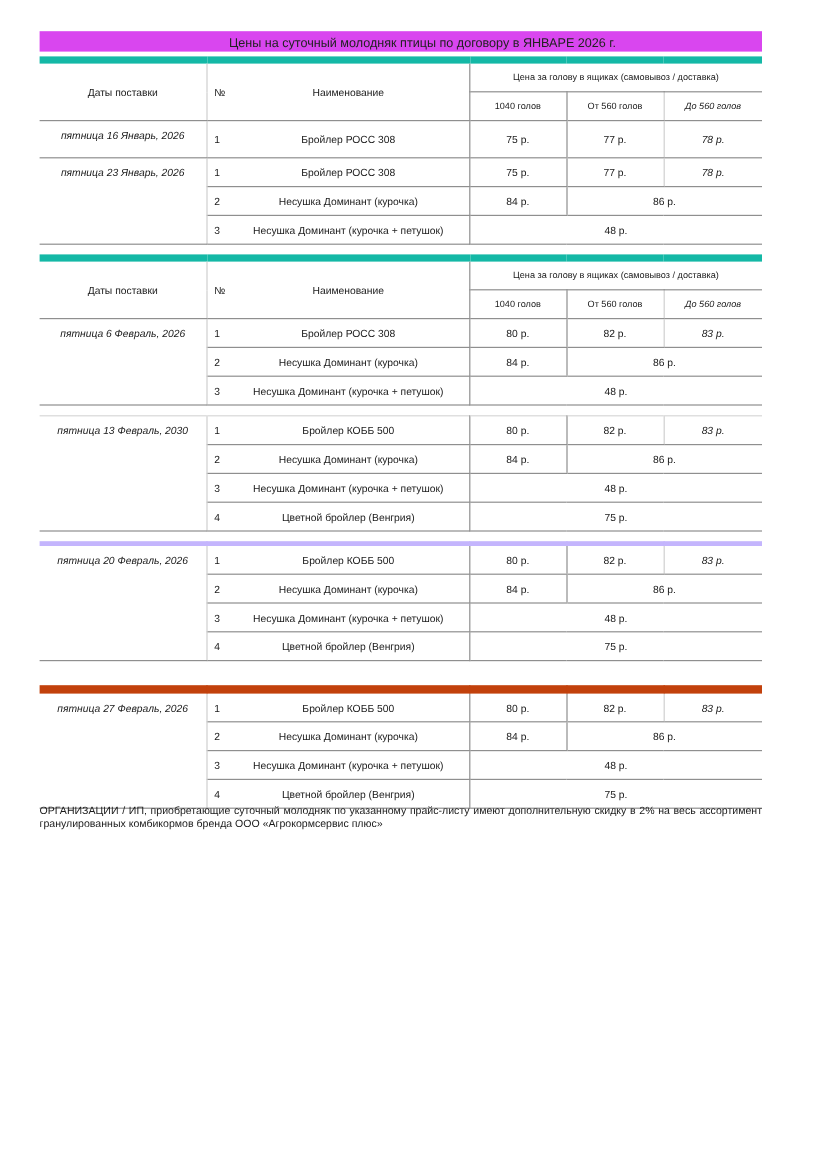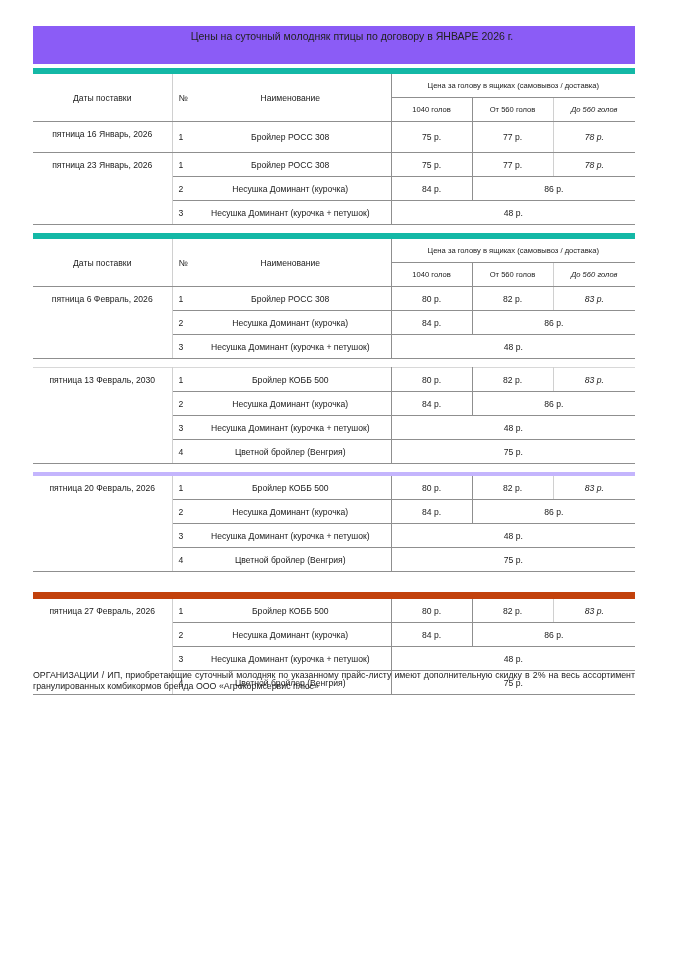--- a/index.html
+++ b/index.html
@@ -1,31 +1,31 @@
 <!DOCTYPE html>
 <html><head>
 <meta charset="utf-8">
 <style>
   html, body { margin: 0; padding: 0; background: #ffffff; }
   body { width: 678px; height: 960px; position: relative; overflow: hidden;
          font-family: "Liberation Sans", sans-serif; color: #1a1a1a; }
   .page { position: absolute; left: 33px; top: 26px; width: 602px; }
-  .banner { background: #8b5cf6; height: 38px; line-height: 21px; text-align: center;
+  .banner { background: #d946ef; height: 17px; line-height: 21px; text-align: center;
             font-size: 10.5px; color: #222; padding-left: 36px; }
   table.pt { width: 602px; border-collapse: collapse; table-layout: fixed; font-size: 8.6px; }
   table.pt td, table.pt th { font-weight: normal; padding: 0; height: 23px; text-align: center;
             vertical-align: middle; border-bottom: 1px solid #8f8f8f; }
   table.pt th { border-top: 6px solid #14b8a6; }
   .c-date { width: 139px; border-right: 1px solid #d0d0d0; }
   .c-num { width: 18px; text-align: left !important; padding-left: 6px !important; }
   .c-name { width: 200px; border-right: 1px solid #8f8f8f; }
   .bl { border-left: 1px solid #d0d0d0; font-style: italic; }
   .bl2 { border-left: 1px solid #8f8f8f; }
   th.hdr-small { font-size: 7.6px; height: 17px; }
-  .date-cell { vertical-align: top !important; padding-top: 7px !important; border-bottom: 1px solid #8f8f8f; }
+  .date-cell { vertical-align: top !important; padding-top: 7px !important; border-bottom: 1px solid #8f8f8f; font-style: italic; }
   .note { position: absolute; left: 33px; top: 661px; width: 602px; font-size: 8.8px; line-height: 11px;
           text-align: justify; color: #1a1a1a; }
   .month + .month { margin-top: 8px; }
   table.head { margin-top: 4px; }
 </style>
 </head>
 <body>
 
 <div class="page">
 

